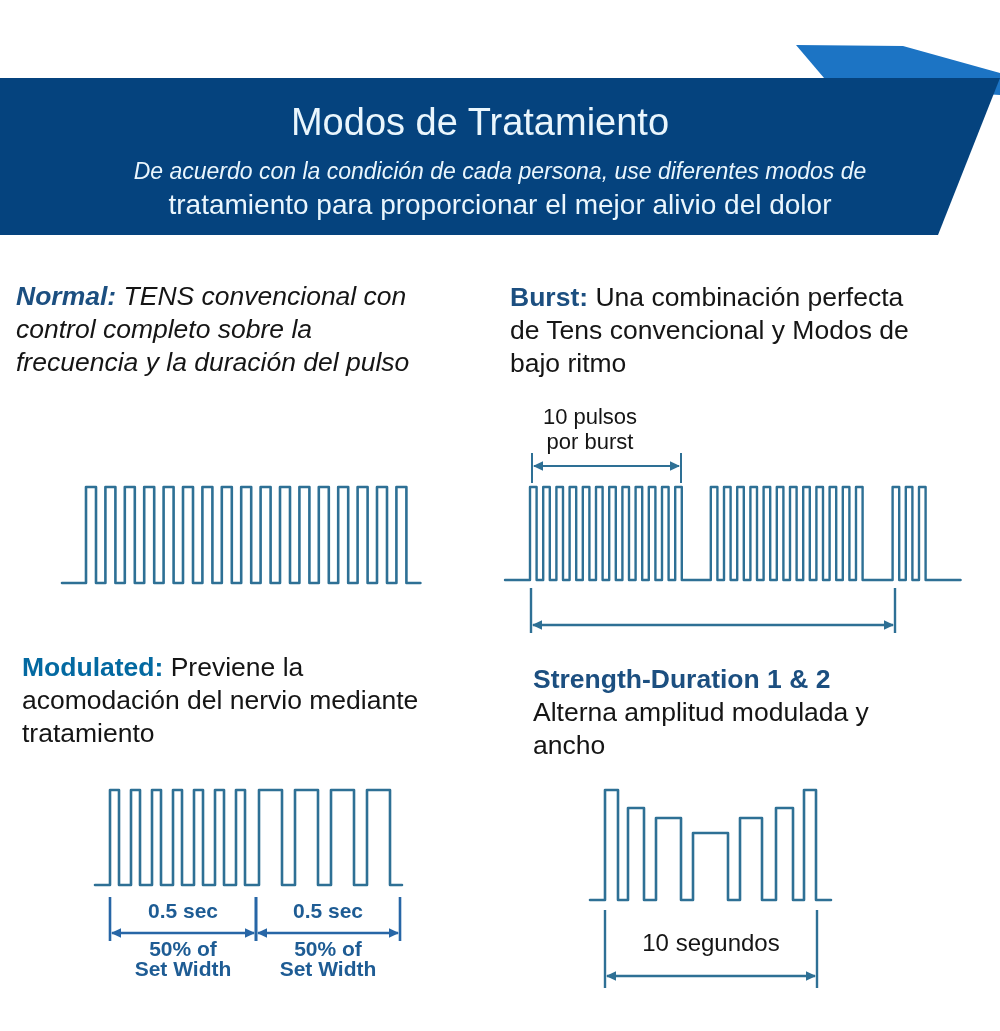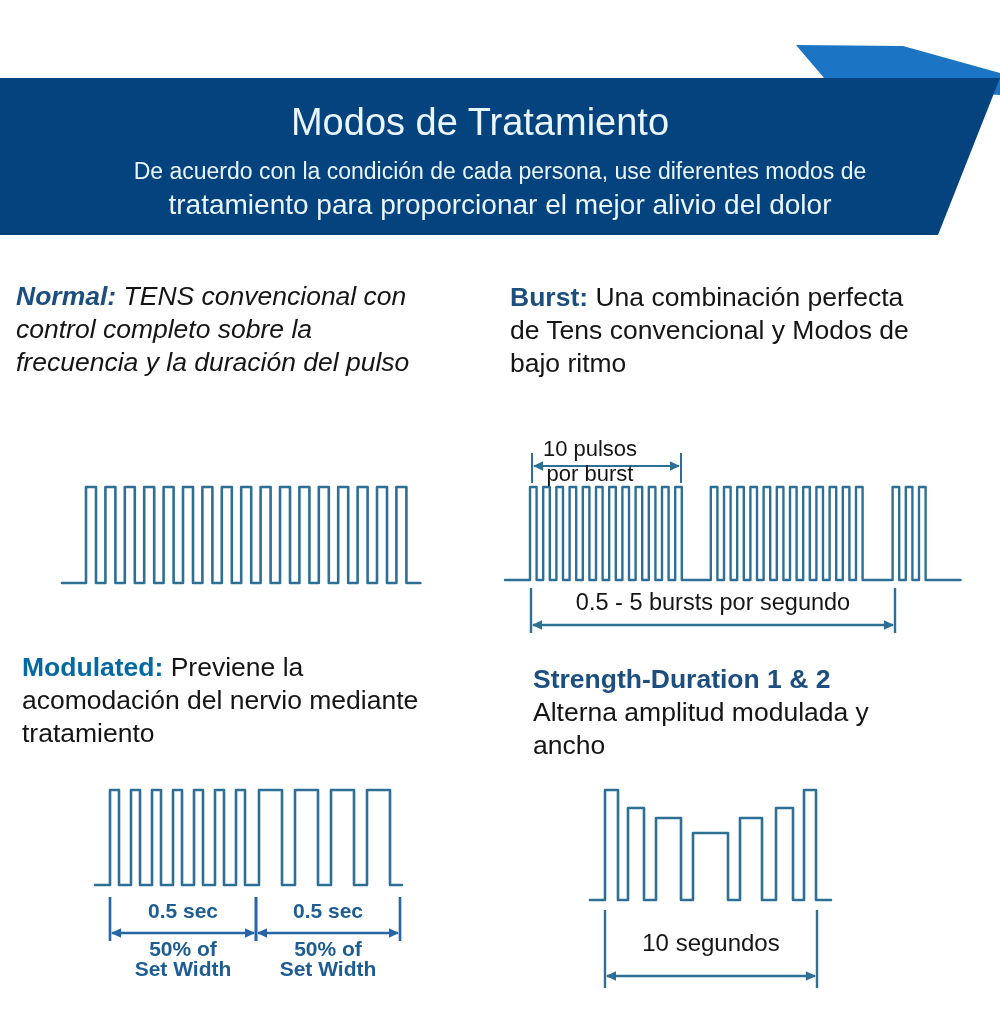--- a/index.html
+++ b/index.html
@@ -8,30 +8,30 @@
     font-family:"Liberation Sans",sans-serif;overflow:hidden;
   }
   #diagram-svg{position:absolute;left:0;top:0;z-index:1;}
   .banner{
     position:absolute;left:0;top:78px;width:1000px;height:157px;z-index:2;
     clip-path:polygon(0 0,100% 0,93.8% 100%,0 100%);
     filter:drop-shadow(0 4px 5px rgba(40,60,90,.28));
   }
   .hdr-text{position:absolute;z-index:3;text-align:center;}
   .banner-title{left:0;top:101px;width:960px;font-size:38px;font-weight:400;}
-  .banner-sub1{left:0;top:158px;width:1000px;font-size:23px;}
+  .banner-sub1{left:0;top:158px;width:1000px;font-size:23px;font-style:italic;}
   .banner-sub2{left:0;top:189px;width:1000px;font-size:28px;}
   .sec{position:absolute;z-index:3;font-size:26.5px;line-height:33px;}
   .sec .hd{font-weight:bold;}
   #normal-text{left:16px;top:280px;width:460px;font-style:italic;}
   #burst-text{left:510px;top:281px;width:460px;}
   #modulated-text{left:22px;top:651px;width:470px;}
   #strength-text{left:533px;top:663px;width:440px;}
   .ann{position:absolute;z-index:3;text-align:center;}
-  #burst-pulses-label{left:505px;top:404px;width:170px;font-size:22px;line-height:25px;margin-top:32px;}
+  #burst-pulses-label{left:505px;top:404px;width:170px;font-size:22px;line-height:25px;}
   #burst-rate-label{left:528px;top:589px;width:370px;font-size:23.5px;}
   #strength-duration-label{left:600px;top:929px;width:222px;font-size:24px;}
   .dim{position:absolute;z-index:3;text-align:center;font-weight:bold;font-size:21px;line-height:20px;}
   #mod-left-sec{left:110px;top:901px;width:146px;}
   #mod-left-pct{left:110px;top:939px;width:146px;}
   #mod-right-sec{left:255px;top:901px;width:146px;}
   #mod-right-pct{left:255px;top:939px;width:146px;}
 </style>
 </head>
 <body>
@@ -109,21 +109,20 @@
     <div class="hd" style="color: rgb(28, 79, 128);">Strength-Duration 1 &amp; 2</div>
     <div>Alterna amplitud modulada y</div>
     <div>ancho</div>
   </div>
 
   <div class="ann" id="burst-pulses-label" style="color: rgb(21, 21, 21);">
     <div>10 pulsos</div>
     <div>por burst</div>
   </div>
 
-  <div class="ann" id="burst-rate-label" style="color: rgb(21, 21, 21);">0.5 - 5 bursts por segundo</div>
 
   <div class="ann" id="strength-duration-label" style="color: rgb(21, 21, 21);">10 segundos</div>
 
   <div class="dim" id="mod-left-sec" style="color: rgb(30, 92, 148);">0.5 sec</div>
   <div class="dim" id="mod-left-pct" style="color: rgb(30, 92, 148);">
     <div>50% of</div>
     <div>Set Width</div>
   </div>
   <div class="dim" id="mod-right-sec" style="color: rgb(30, 92, 148);">0.5 sec</div>
   <div class="dim" id="mod-right-pct" style="color: rgb(30, 92, 148);">

